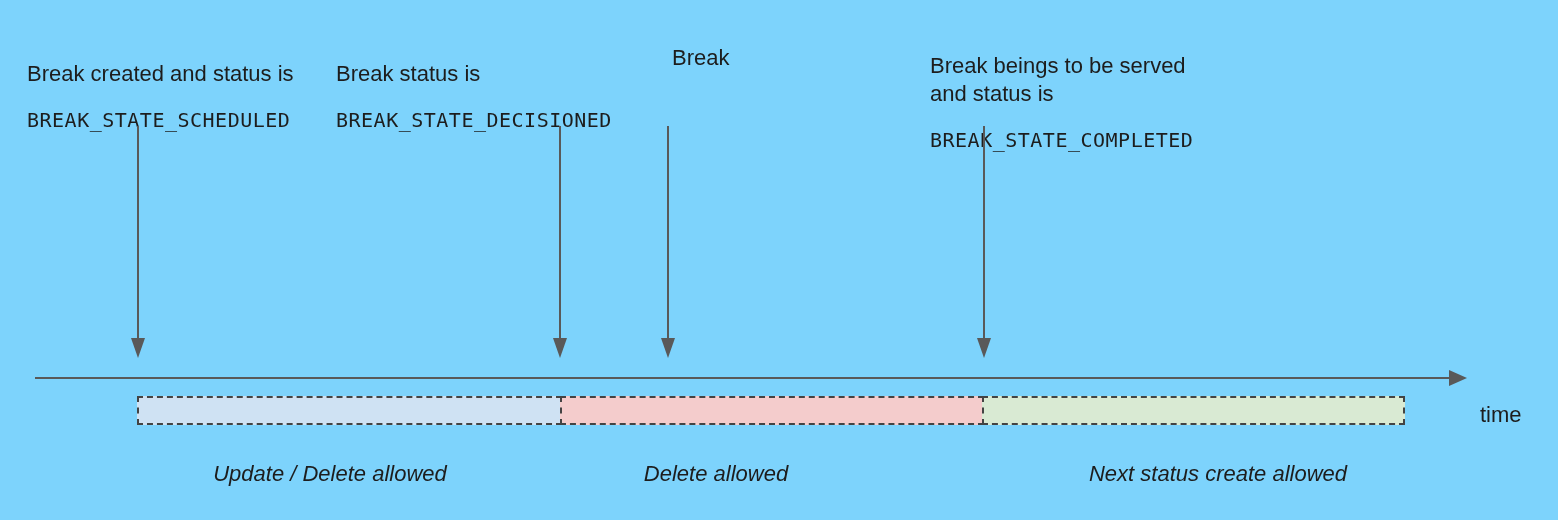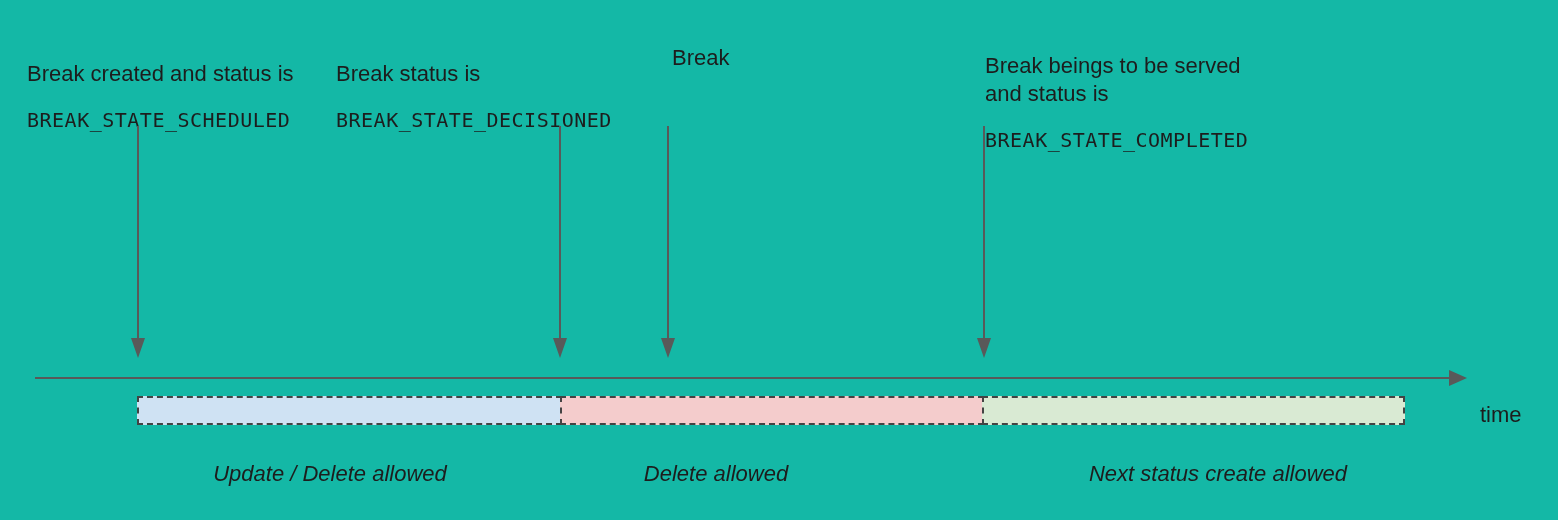--- a/index.html
+++ b/index.html
@@ -4,21 +4,21 @@
 <style>
   html, body {
     margin: 0;
     padding: 0;
     background: #ffffff;
   }
   .canvas {
     position: relative;
     width: 1558px;
     height: 520px;
-    background: #14b8a6;
+    background: #7dd3fc;
     overflow: hidden;
     font-family: "Liberation Sans", sans-serif;
     color: var(--text-color, #1d1d1d);
   }
 
   
   .annotation {
     position: absolute;
     white-space: pre-line;
   }
@@ -130,21 +130,21 @@
 
   <div class="annotation" style="left:336px; top:42px">
     <div class="ann-text">Break status is</div>
     <div class="ann-code">BREAK_STATE_DECISIONED</div>
   </div>
 
   <div class="annotation" style="left:672px; top:26px">
     <div class="ann-text">Break</div>
   </div>
 
-  <div class="annotation" style="left:985px; top:34px">
+  <div class="annotation" style="left:930px; top:34px">
     <div class="ann-text">Break beings to be served
 and status is</div>
     <div class="ann-code">BREAK_STATE_COMPLETED</div>
   </div>
 
   <div class="down-arrow" style="left:131px">
     <div class="shaft"></div>
     <div class="head"></div>
   </div>
   <div class="down-arrow" style="left:553px">

